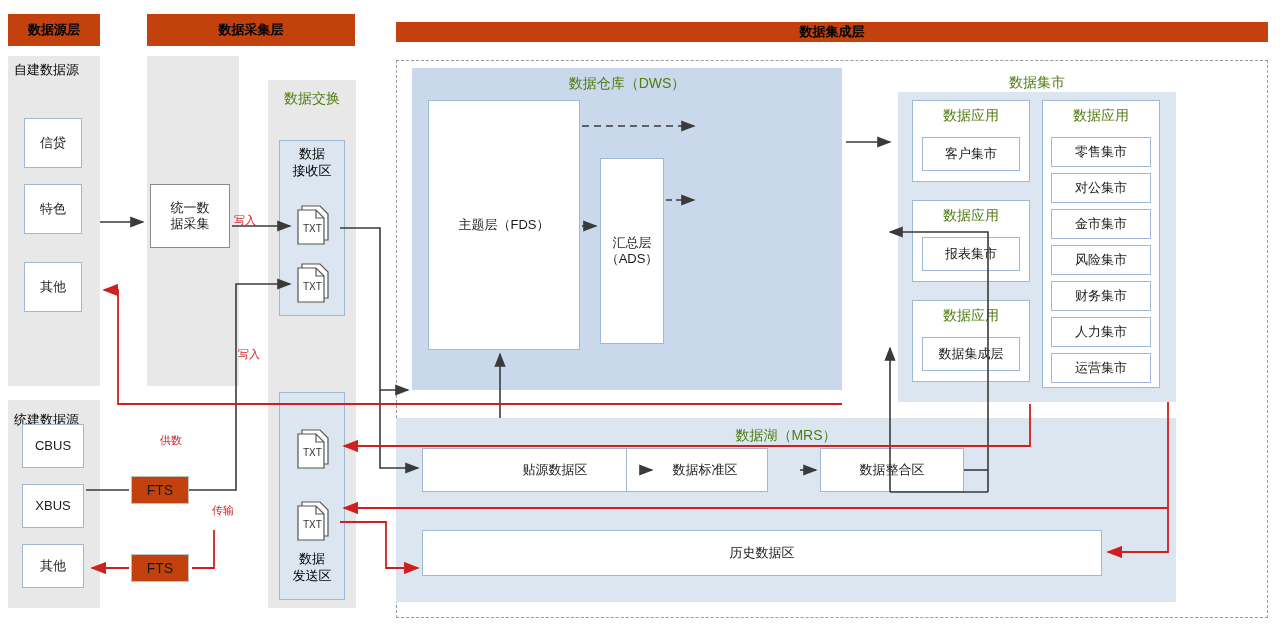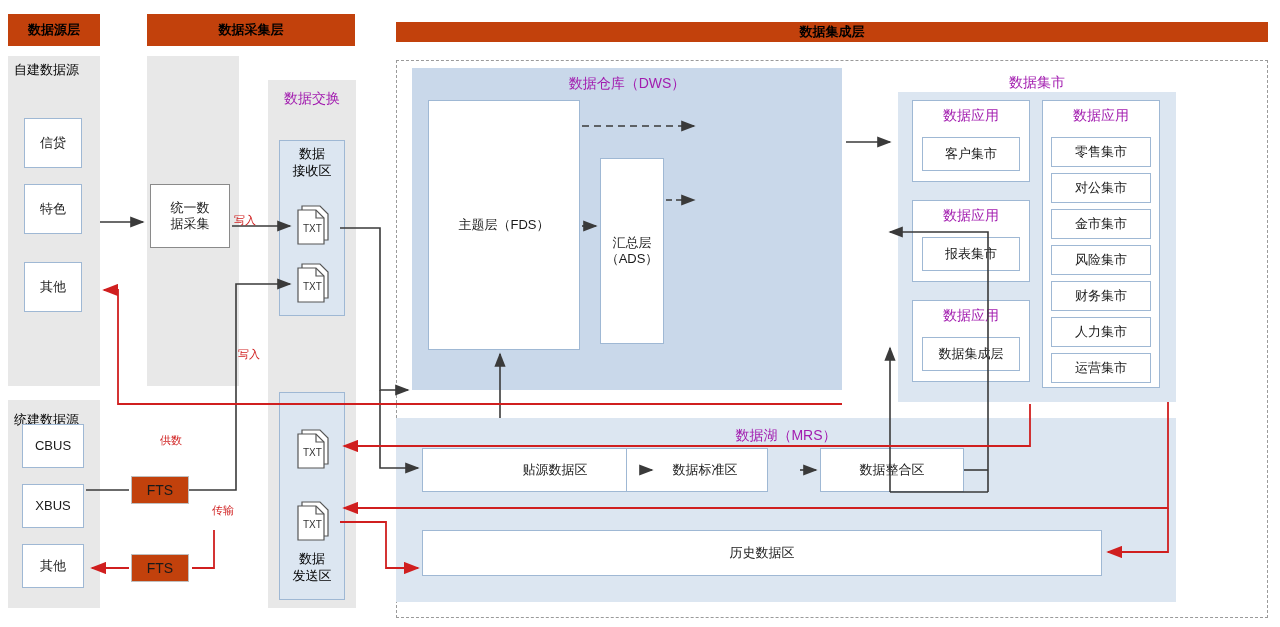--- a/index.html
+++ b/index.html
@@ -87,21 +87,21 @@
     font-size: 13px;
     color: #000;
     display: flex;
     align-items: center;
     justify-content: center;
     text-align: center;
     line-height: 1.3;
   }
   .title-c {
     font-size: 14px;
-    color: #a21caf;
+    color: #4d7c0f;
     display: flex;
     align-items: center;
     justify-content: center;
     text-align: center;
   }
   .red-lbl {
     font-size: 11px;
     color: #d01f1f;
     display: flex;
     align-items: center;

